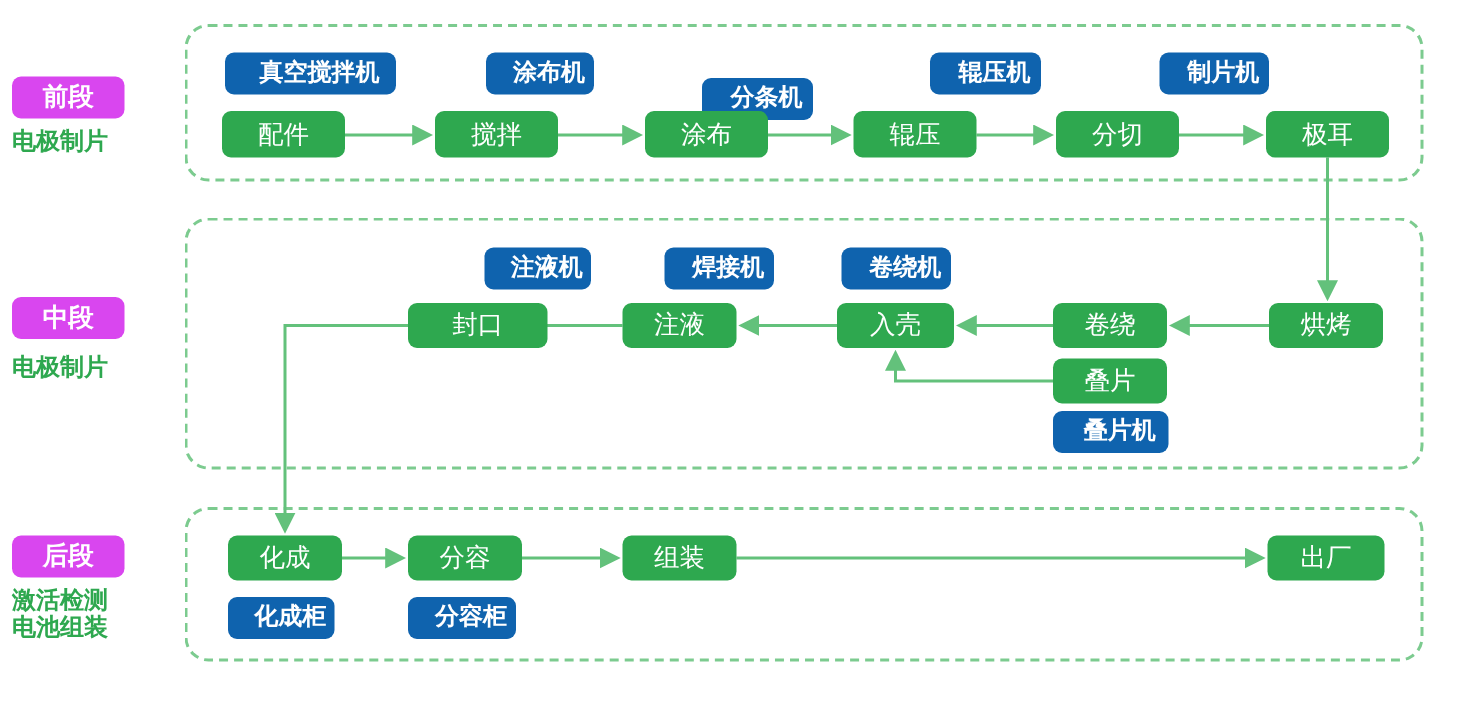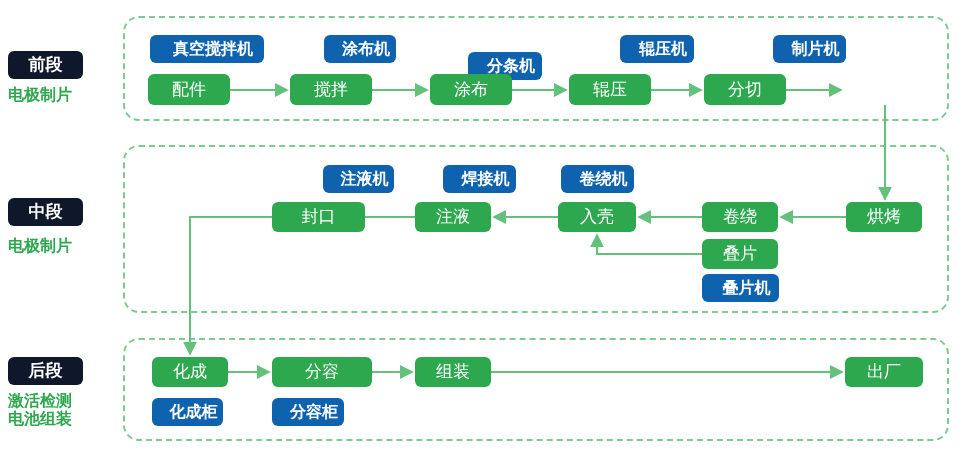--- a/index.html
+++ b/index.html
@@ -26,21 +26,21 @@
   }
   #container-front  { top: 16px;  height: 105px; }
   #container-middle { top: 145px; height: 168px; }
   #container-back   { top: 338px; height: 103px; }
 
   .stage-label {
     position: absolute;
     left: 8px;
     width: 75px;
     height: 28px;
-    background: #0f172a;
+    background: #d946ef;
     border-radius: 6px;
     color: #ffffff;
     font-size: 17px;
     font-weight: bold;
     text-align: center;
     line-height: 28px;
   }
   .stage-sub {
     position: absolute;
     left: 8px;
@@ -144,34 +144,35 @@
   <div class="mnode" style="left:324px;top:35px;width:72px">涂布机</div>
   <div class="mnode" style="left:468px;top:52px;width:74px">分条机</div>
   <div class="mnode" style="left:620px;top:35px;width:74px">辊压机</div>
   <div class="mnode" style="left:773px;top:35px;width:73px">制片机</div>
 
   <div class="pnode" style="left:148px;top:74px;width:82px;height:31px;line-height:31px">配件</div>
   <div class="pnode" style="left:290px;top:74px;width:82px;height:31px;line-height:31px">搅拌</div>
   <div class="pnode" style="left:430px;top:74px;width:82px;height:31px;line-height:31px">涂布</div>
   <div class="pnode" style="left:569px;top:74px;width:82px;height:31px;line-height:31px">辊压</div>
   <div class="pnode" style="left:704px;top:74px;width:82px;height:31px;line-height:31px">分切</div>
+  <div class="pnode" style="left:844px;top:74px;width:82px;height:31px;line-height:31px">极耳</div>
 
   <div class="mnode" style="left:323px;top:165px;width:71px">注液机</div>
   <div class="mnode" style="left:443px;top:165px;width:73px">焊接机</div>
   <div class="mnode" style="left:561px;top:165px;width:73px">卷绕机</div>
   <div class="mnode" style="left:702px;top:274px;width:77px">叠片机</div>
 
   <div class="pnode" style="left:272px;top:202px;width:93px">封口</div>
   <div class="pnode" style="left:415px;top:202px;width:76px">注液</div>
   <div class="pnode" style="left:558px;top:202px;width:78px">入壳</div>
   <div class="pnode" style="left:702px;top:202px;width:76px">卷绕</div>
   <div class="pnode" style="left:846px;top:202px;width:76px">烘烤</div>
   <div class="pnode" style="left:702px;top:239px;width:76px">叠片</div>
 
   <div class="pnode" style="left:152px;top:357px;width:76px">化成</div>
-  <div class="pnode" style="left:272px;top:357px;width:100px">分容</div>
+  <div class="pnode" style="left:272px;top:357px;width:76px">分容</div>
   <div class="pnode" style="left:415px;top:357px;width:76px">组装</div>
   <div class="pnode" style="left:845px;top:357px;width:78px">出厂</div>
 
   <div class="mnode" style="left:152px;top:398px;width:71px">化成柜</div>
   <div class="mnode" style="left:272px;top:398px;width:72px">分容柜</div>
 
 </div>
 
 </body></html>

